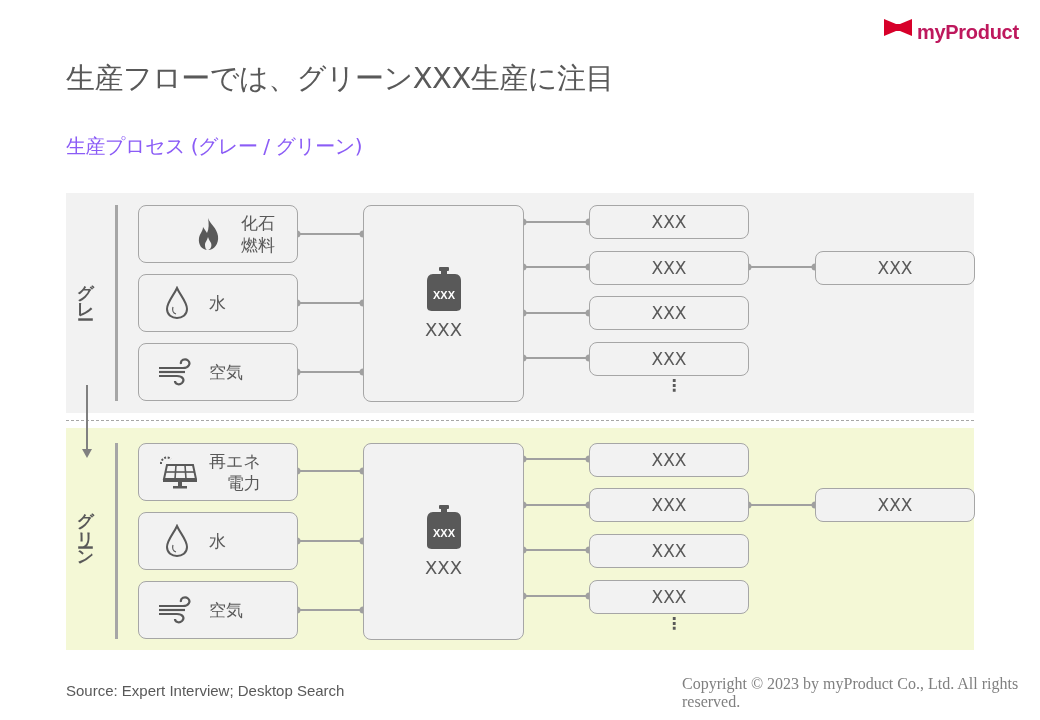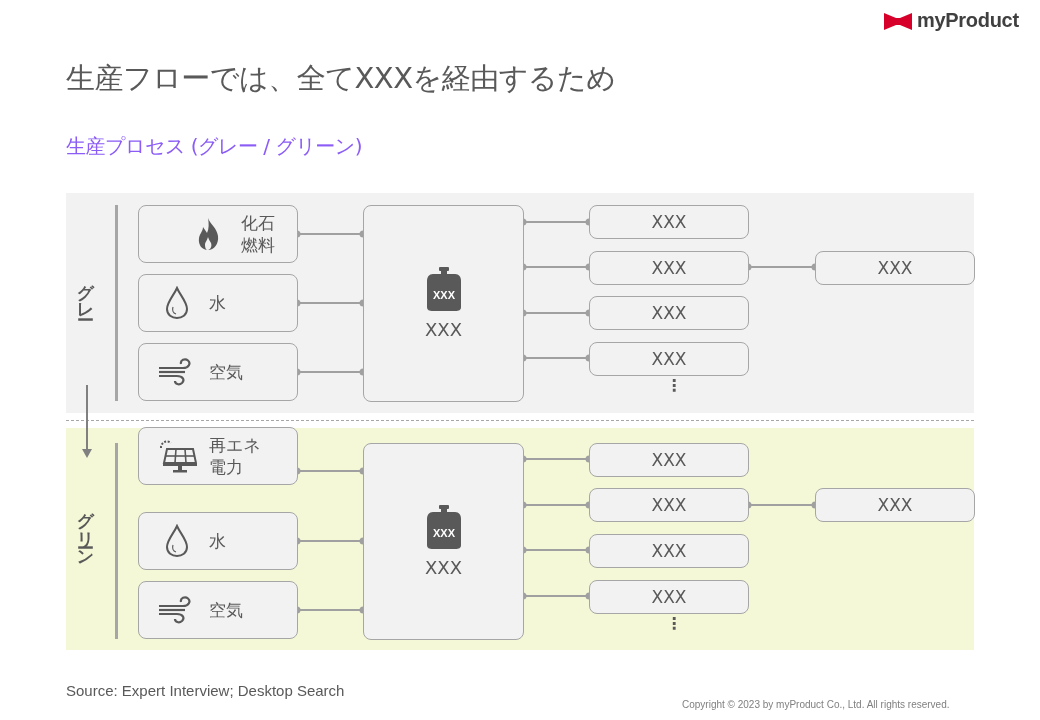--- a/index.html
+++ b/index.html
@@ -1,55 +1,55 @@
 <!DOCTYPE html>
 <html><head>
 <meta charset="utf-8">
 <style>
   html, body { margin:0; padding:0; }
   body { width:1040px; height:720px; background:#ffffff; position:relative; overflow:hidden;
          font-family:"DejaVu Sans", "Liberation Sans", sans-serif; color:#595959; }
   .abs { position:absolute; }
   .logo { left:884px; top:9px; display:flex; align-items:center; }
-  .logo-text { font-family:"Liberation Sans", sans-serif; font-weight:bold; font-size:20px; color:#404040; margin-left:5px; letter-spacing:-0.3px; }
+  .logo-text { font-family:"Liberation Sans", sans-serif; font-weight:bold; font-size:20px; color:#be185d; margin-left:5px; letter-spacing:-0.3px;margin-top:12px; }
   .title { left:66px; top:62px; font-size:29px; line-height:33px; color:#595959; letter-spacing:-0.5px; }
   .subtitle { left:66px; top:133px; font-size:20px; color:#8b5cf6; letter-spacing:-0.5px; }
   .band { left:66px; width:908px; }
   .band-gray { top:193px; height:220px; background:#f2f2f2; }
   .band-green { top:428px; height:222px; background:#f4f8d6; }
   .dash { left:66px; top:420px; width:908px; border-top:1px dashed #a6a6a6; }
   .vlabel { width:30px; font-size:17px; font-weight:bold; color:#595959; text-align:center; line-height:19px; }
   .vbar { width:3px; background:#a6a6a6; }
   .box { position:absolute; background:#f2f2f2; border:1px solid #a6a6a6; border-radius:8px; box-sizing:border-box; }
   .src-box { left:138px; width:160px; height:58px; display:flex; align-items:center; }
   .src-icon { width:44px; margin-left:16px; display:flex; justify-content:center; align-items:center; }
   .src-label { margin-left:10px; font-size:17px; line-height:22px; color:#595959; }
   .mid-box { left:363px; width:161px; height:197px; display:flex; flex-direction:column; align-items:center; justify-content:center; }
   .mid-label { font-size:18px; margin-top:8px; color:#595959; }
   .out-box { left:589px; width:160px; height:34px; display:flex; align-items:center; justify-content:center; font-size:17px; color:#595959; }
   .far-box { left:815px; width:160px; height:34px; display:flex; align-items:center; justify-content:center; font-size:17px; color:#595959; }
   .source { left:66px; top:682px; font-size:15px; color:#595959; font-family:"Liberation Sans", sans-serif; }
-  .copyright { left:682px; top:699px; font-size:10px; color:#808080; font-family:Liberation Sans, sans-serif; }
+  .copyright { left:682px; top:675px; font-size:16px; color:#808080; font-family:Liberation Serif, serif; }
   svg.conn { position:absolute; left:0; top:0; width:1040px; height:720px; pointer-events:none; }
   .dots { left:666px; font-size:16px; line-height:10px; color:#595959; width:6px; text-align:center; font-weight:bold; }
 </style>
 </head>
 <body>
 
 <div class="abs logo">
   <svg width="28" height="20" viewBox="0 0 28 20">
     <path d="M0 2 L12 7 L12 14 L0 19 Z" fill="#d7002a"></path>
     <path d="M28 2 L16 7 L16 14 L28 19 Z" fill="#d7002a"></path>
     <rect x="12" y="7" width="4" height="7" fill="#d7002a"></rect>
   </svg>
   <span class="logo-text">myProduct</span>
 </div>
 
 <div class="abs title">
-  <div>生産フローでは、全てXXXを経由するため</div>
+  <div>生産フローでは、グリーンXXX生産に注目</div>
 </div>
 <div class="abs subtitle">生産プロセス (グレー / グリーン)</div>
 
 <div class="abs band band-gray"></div>
 <div class="abs dash"></div>
 <div class="abs band band-green"></div>
 
 <div class="abs vlabel" style="left:71px; top:272px; writing-mode:vertical-rl; text-orientation:upright; width:auto; line-height:30px;">グレー</div>
 <div class="abs vlabel" style="left:71px; top:500px; writing-mode:vertical-rl; text-orientation:upright; width:auto; line-height:30px;">グリーン</div>
 
@@ -153,21 +153,21 @@
   <span class="mid-label">XXX</span>
 </div>
 
 <div class="box out-box" style="top:205px;">XXX</div>
 <div class="box out-box" style="top:251px;">XXX</div>
 <div class="box out-box" style="top:296px;">XXX</div>
 <div class="box out-box" style="top:342px;">XXX</div>
 <div class="abs dots" style="top:381px;">⋮</div>
 <div class="box far-box" style="top:251px;">XXX</div>
 
-<div class="box src-box" style="top:427px;">
+<div class="box src-box" style="top:443px;text-align:right;">
   <span class="src-icon">
     <svg width="40" height="36" viewBox="0 0 40 36">
       <path d="M4 10 A6 6 0 0 1 14 5" fill="none" stroke="#595959" stroke-width="2" stroke-dasharray="2 1.5"></path>
       <path d="M10 11 H36 L39 25 H7 Z" fill="none" stroke="#595959" stroke-width="2"></path>
       <line x1="8.5" y1="18" x2="37.5" y2="18" stroke="#595959" stroke-width="1.6"></line>
       <line x1="19" y1="11" x2="18" y2="25" stroke="#595959" stroke-width="1.6"></line>
       <line x1="28" y1="11" x2="29" y2="25" stroke="#595959" stroke-width="1.6"></line>
       <rect x="6" y="25" width="34" height="3" fill="#595959"></rect>
       <rect x="21" y="28" width="4" height="5" fill="#595959"></rect>
       <rect x="16" y="32" width="14" height="2.5" fill="#595959"></rect>

